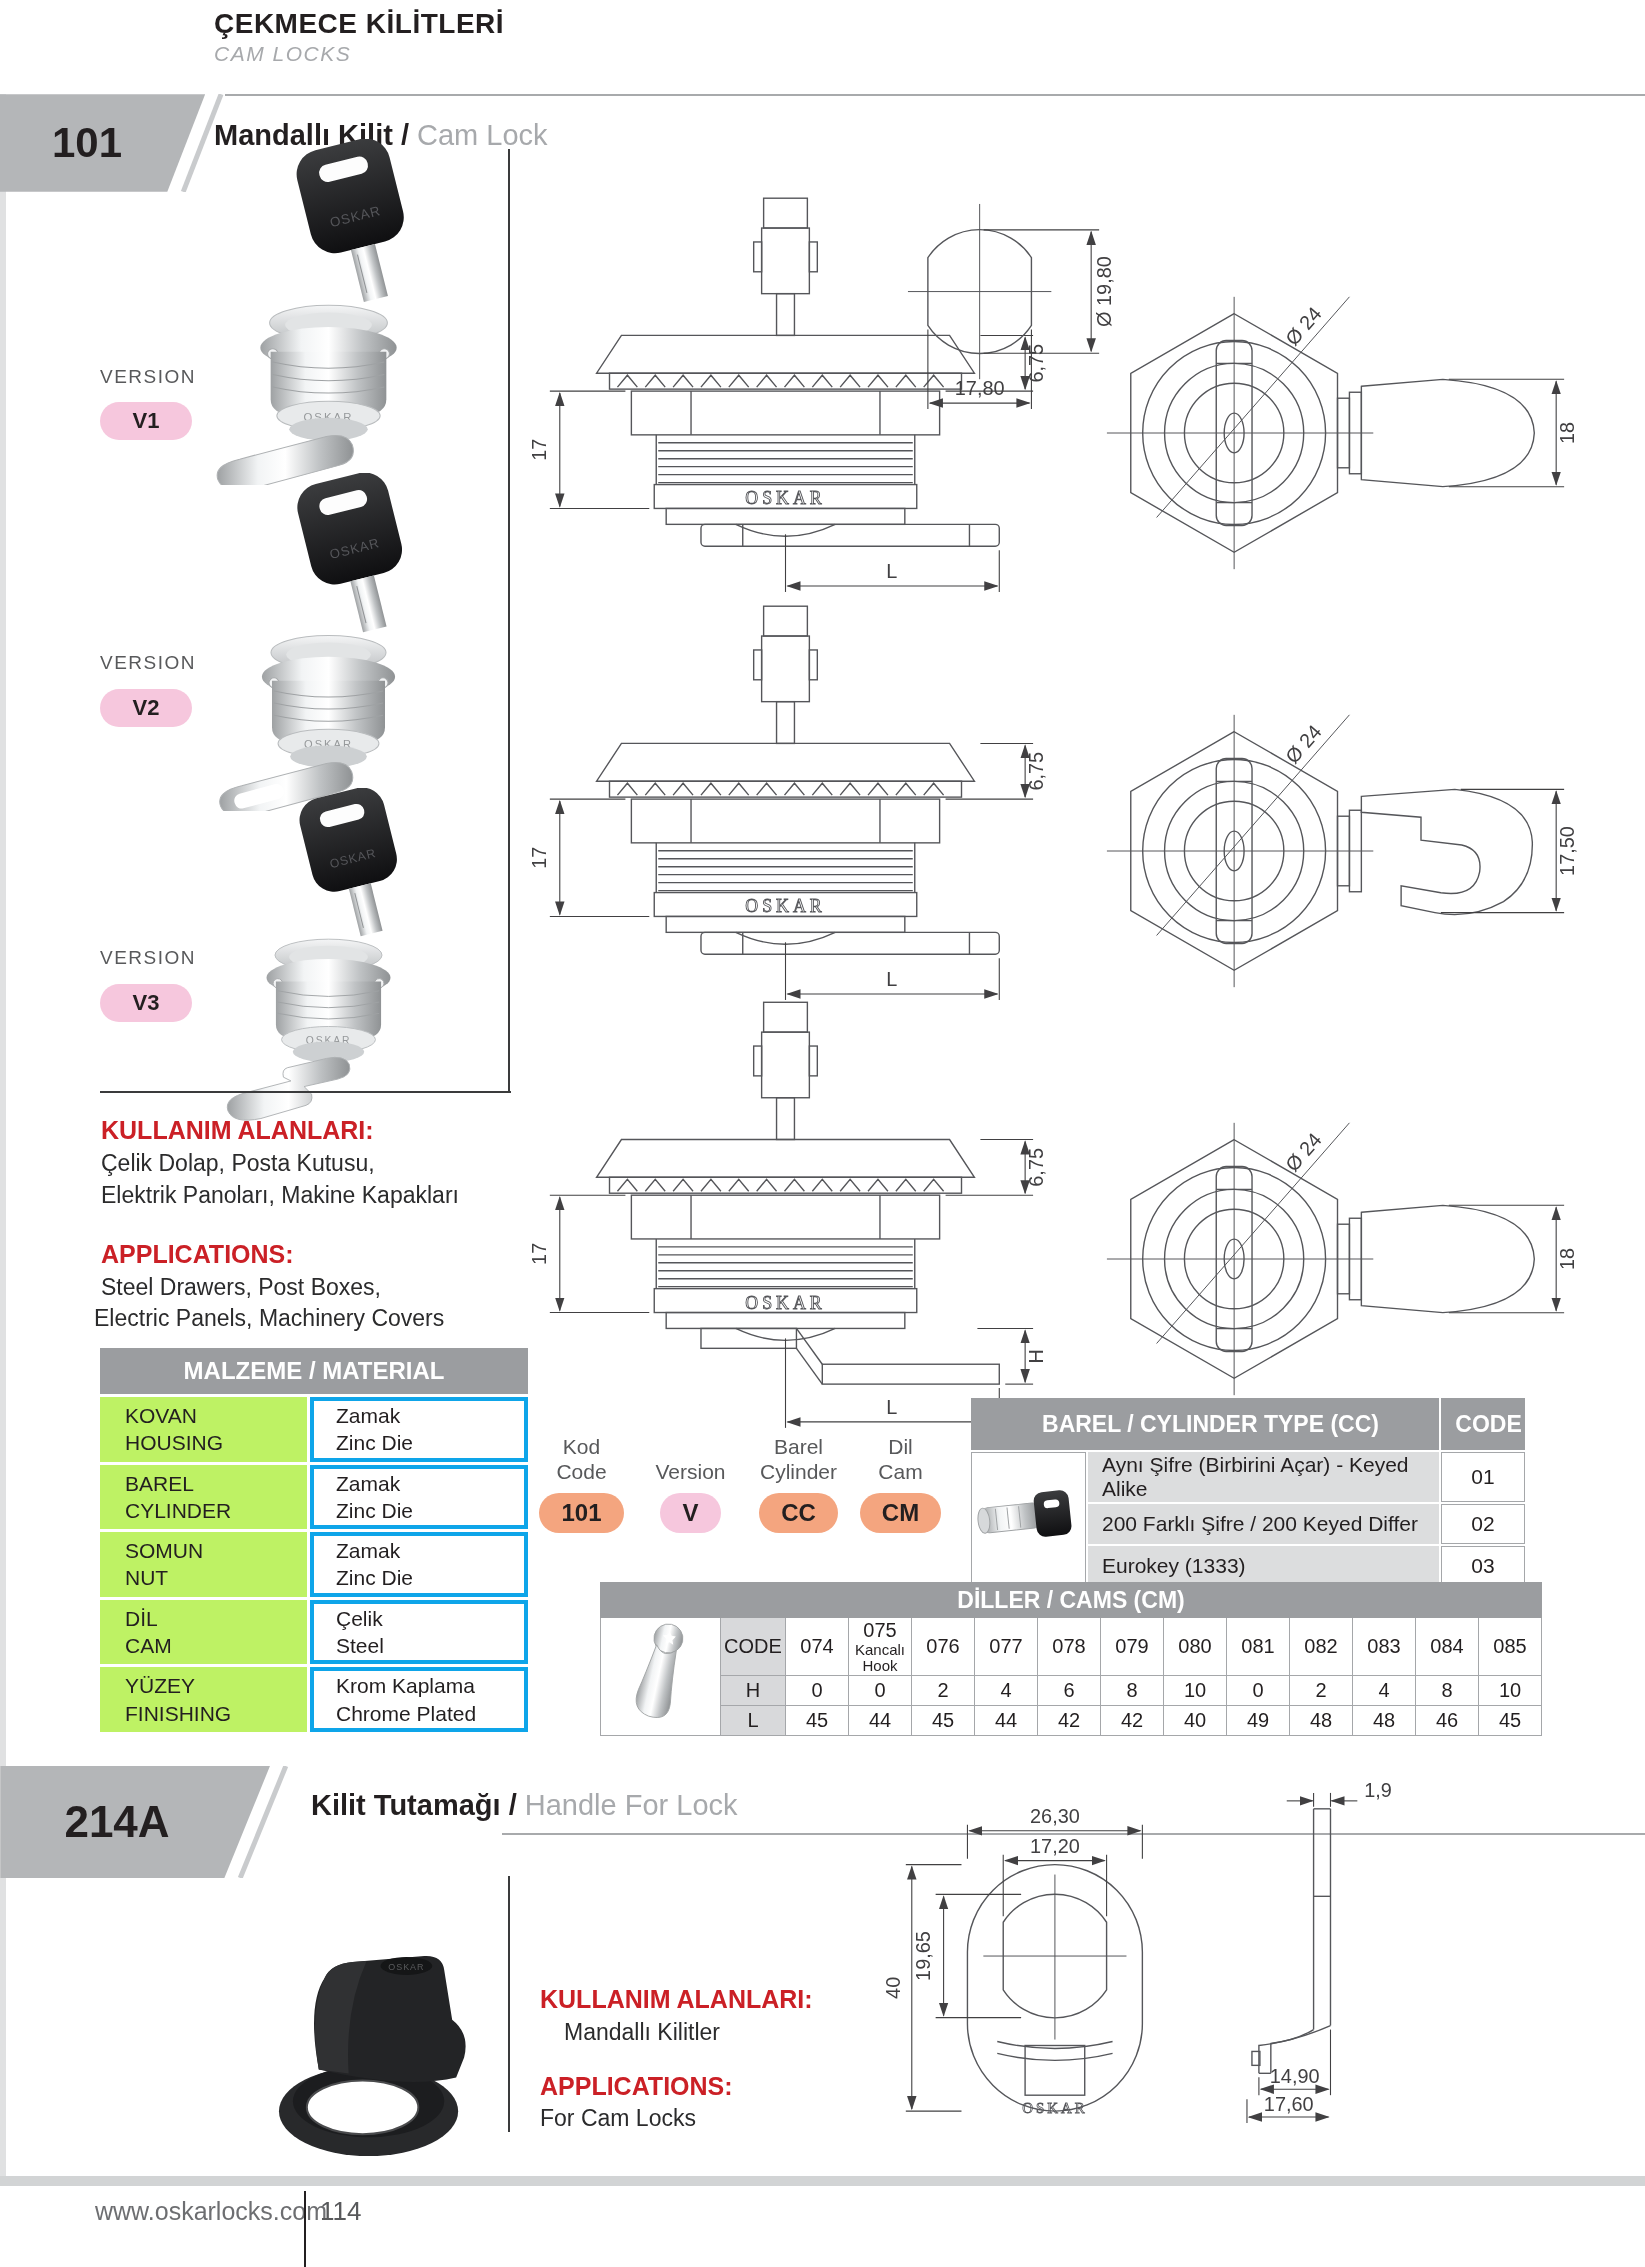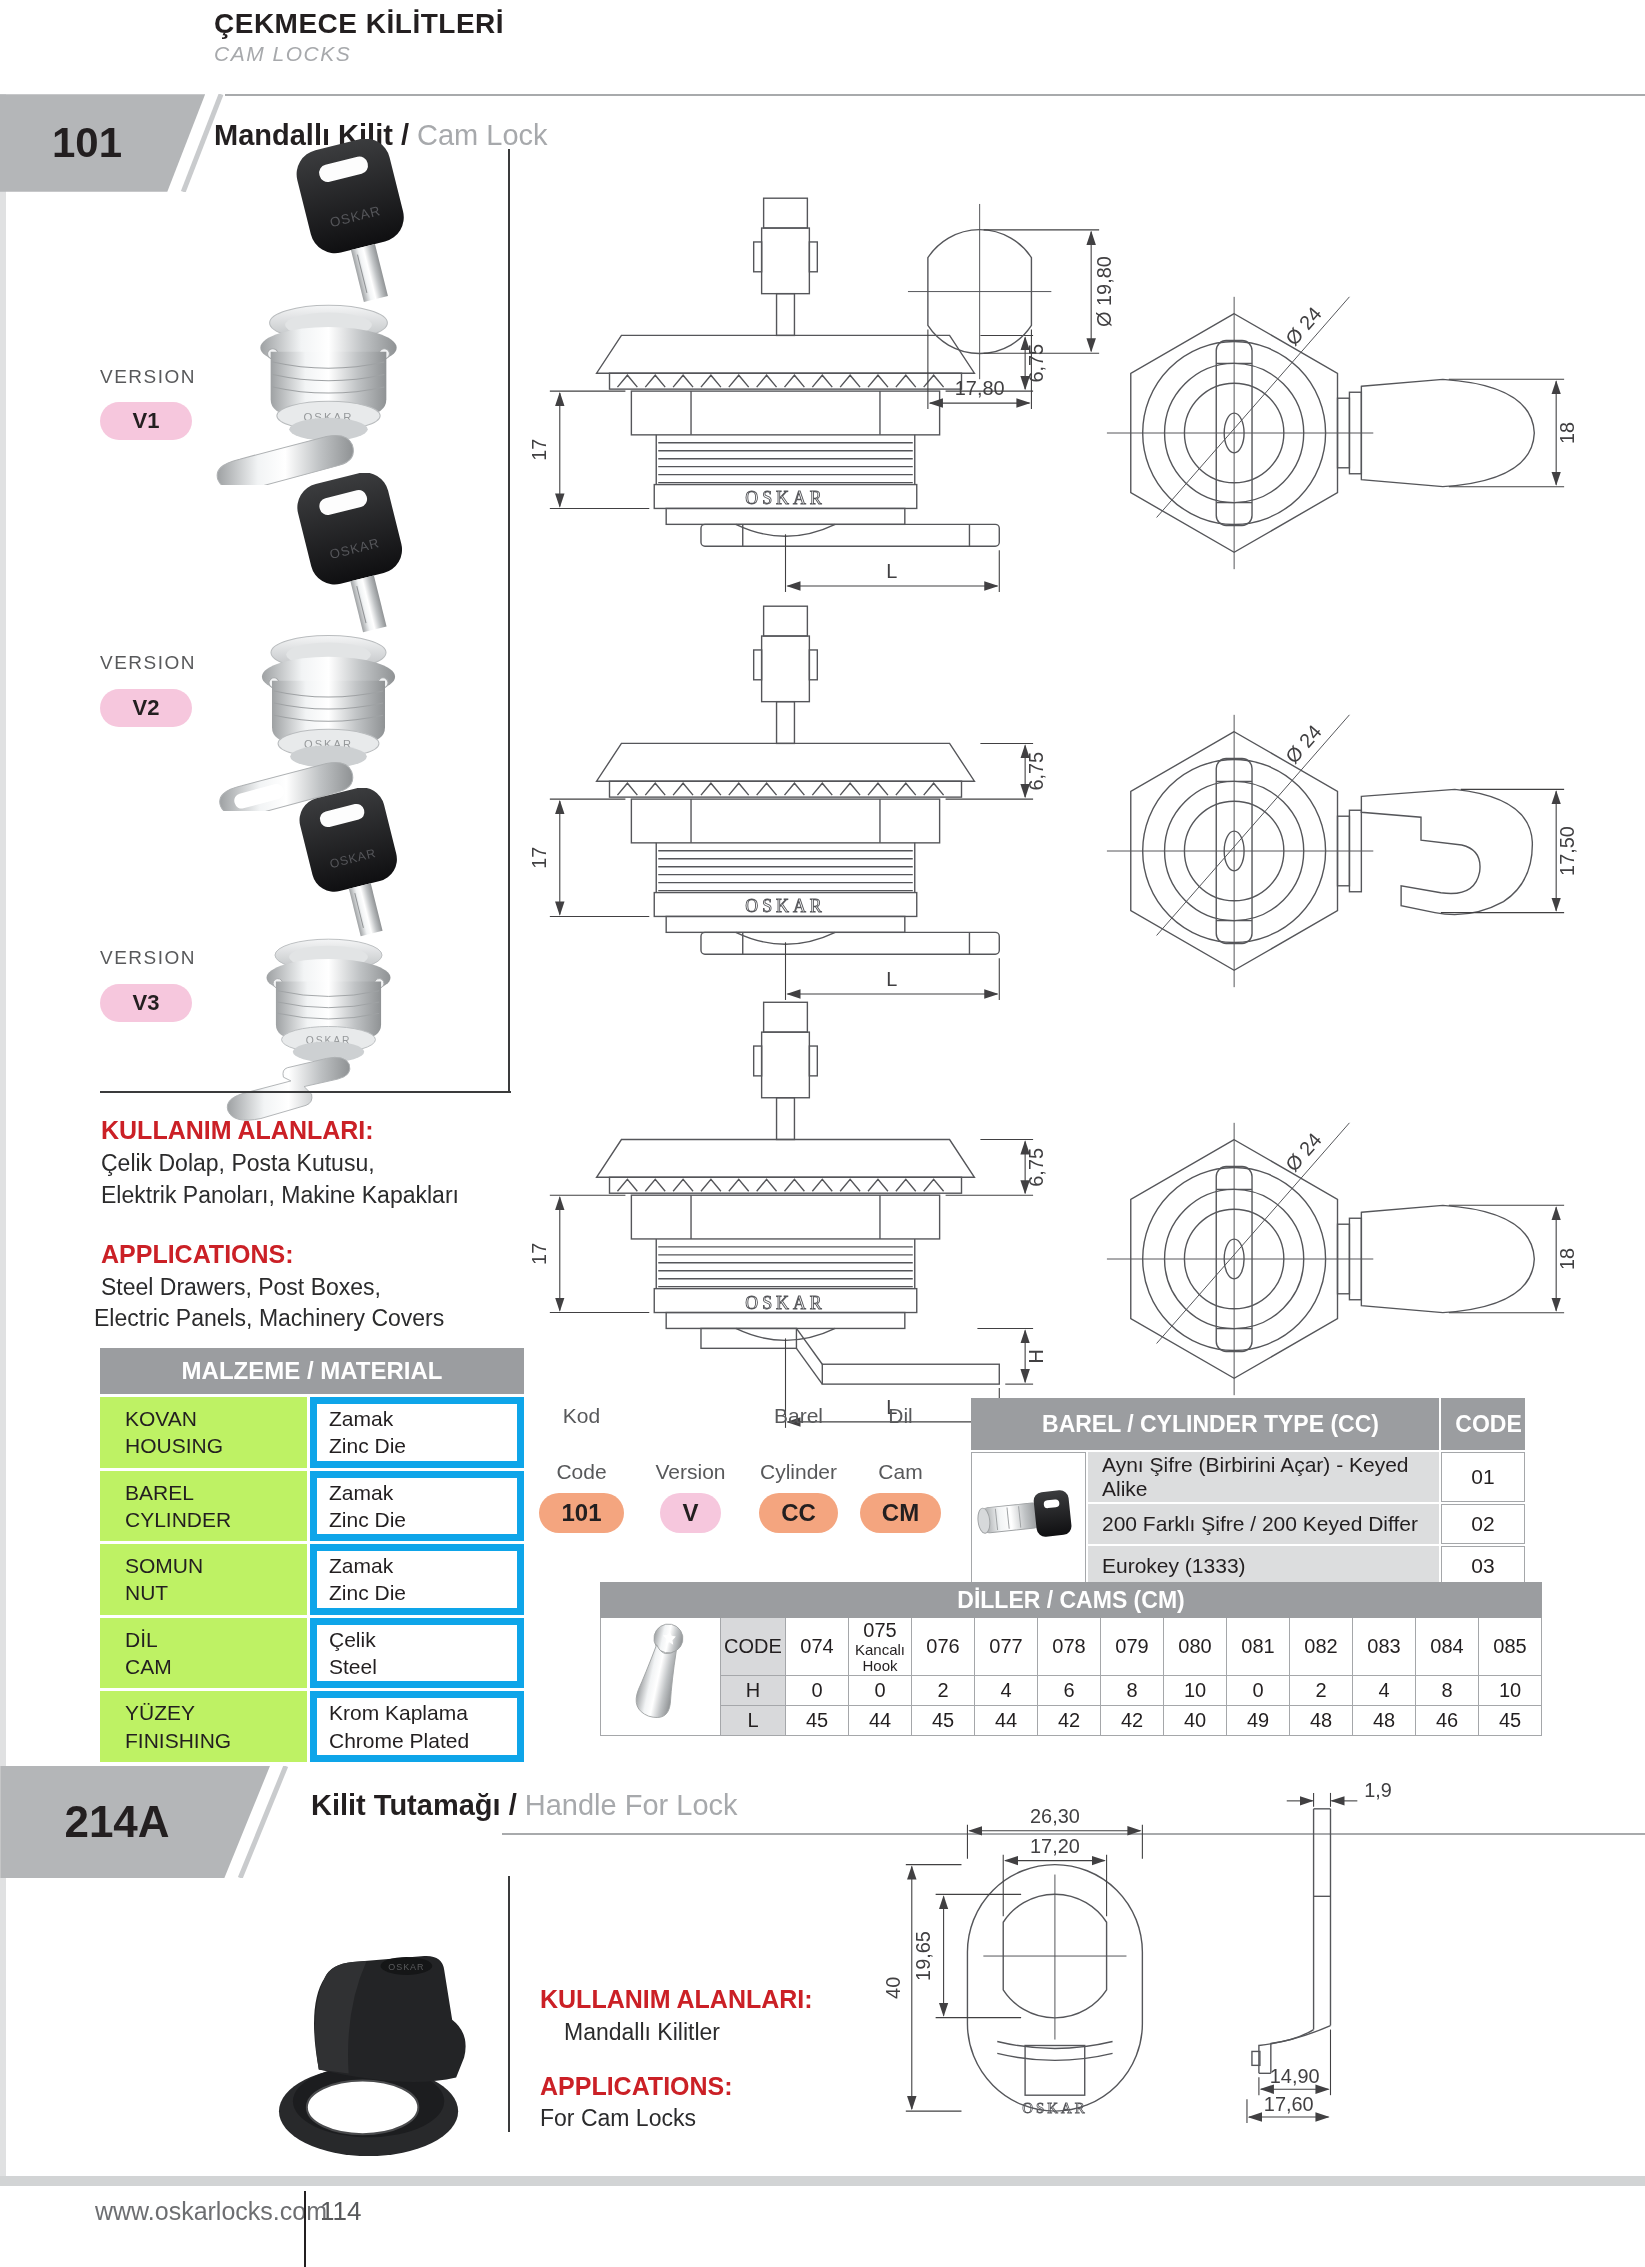--- a/index.html
+++ b/index.html
@@ -16,38 +16,38 @@
   .vbadge{background:#F6C7DD;border-radius:19px;width:92px;height:38px;display:flex;align-items:center;justify-content:center;font-size:22px;font-weight:700;}
   .red-head{color:#CB2026;font-size:25px;font-weight:800;}
   .body-line{font-size:23px;color:#2B2B2C;}
   .vdiv{width:2px;background:#3A3B3C;}
   .hdiv{height:2px;background:#3A3B3C;}
   table{border-collapse:separate;}
   .mat{border-spacing:3px;}
   .mat th{background:#9B9DA0;color:#fff;font-size:24px;font-weight:700;height:44px;}
   .mat td{font-size:21px;line-height:1.3;vertical-align:middle;}
   .mat .lab{background:#bef264;padding-left:25px;width:181px;}
-  .mat .val{background:#fff;border:7px solid #0ea5e9;padding-left:12px;width:187px;}
+  .mat .val{background:#fff;border:4px solid #0ea5e9;padding-left:22px;width:187px;}
   .mat tr.r{height:60px;}
   .cc{border-spacing:2px;font-size:21px;}
   .cc th{background:#9B9DA0;color:#fff;height:50px;font-size:23px;font-weight:700;padding-left:12px;}
   .cc .img{background:#fff;border:1px solid #A5A7AA;width:111px;text-align:center;}
   .cc .desc{background:#DCDDDE;padding-left:14px;width:336px;height:38px;vertical-align:middle;}
   .cc .code{background:#fff;border:1px solid #A5A7AA;text-align:center;width:80px;margin-left:36px;}
   .cm{border-collapse:collapse;font-size:20px;}
   .cm th{background:#9B9DA0;color:#fff;height:32px;font-size:23px;font-weight:700;border:1px solid #9B9DA0;}
   .cm td{border:1px solid #A5A7AA;text-align:center;vertical-align:middle;background:#fff;}
   .cm .img{width:117px;}
   .cm .lab{background:#D8D9DB;width:62px;}
   .cm td.v{width:60px;}
   .cm tr.coderow td{height:50px;}
   .cm tr.hrow td,.cm tr.lrow td{height:27px;}
   .note{font-size:15px;line-height:1.05;}
   .ord{display:flex;flex-direction:column;align-items:center;width:109px;}
-  .ord-lab{height:54px;display:flex;flex-direction:column;justify-content:flex-end;align-items:center;font-size:21px;color:#58595B;line-height:1.22;text-align:center;gap:31px;}
+  .ord-lab{height:54px;display:flex;flex-direction:column;justify-content:flex-end;align-items:center;font-size:21px;color:#58595B;line-height:1.22;text-align:center;}
   .badge{margin-top:8px;border-radius:20px;height:40px;display:flex;align-items:center;justify-content:center;font-size:24px;font-weight:800;padding:0 22px;}
   .badge.orange{background:#F4A57F;}
   .badge.pink{background:#F6C7DD;}
   .dtxt{font-size:20px;fill:#414042;font-family:"Liberation Sans",sans-serif;}
   .serif{font-family:"Liberation Serif",serif;}
   .ftr-url{font-size:25px;color:#6D6E71;}
   .ftr-num{font-size:26px;color:#58595B;}
 </style>
 </head>
 <body>

